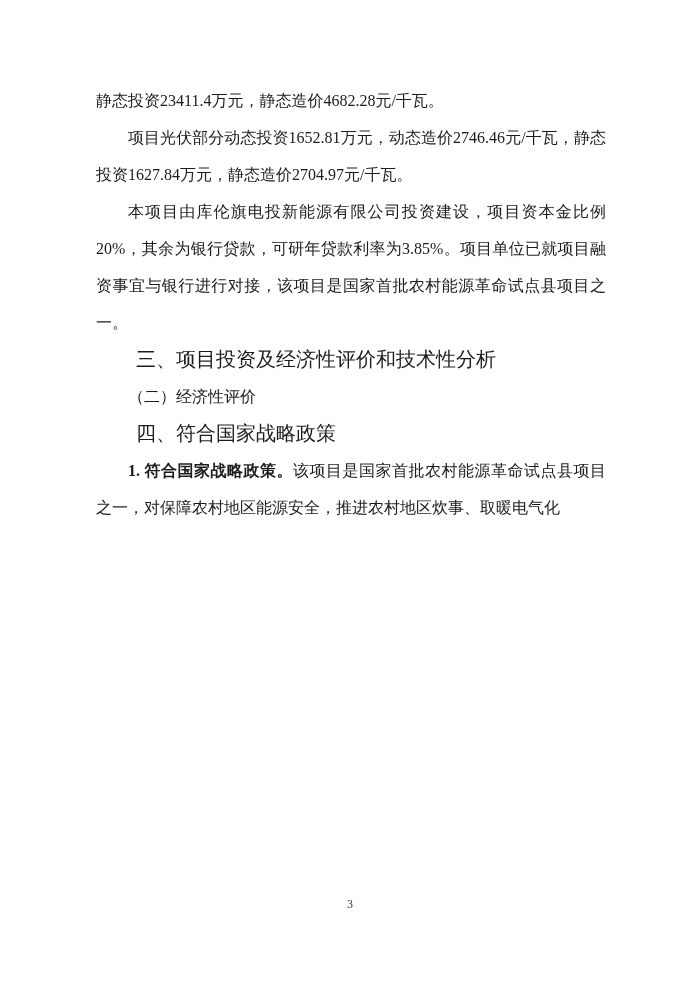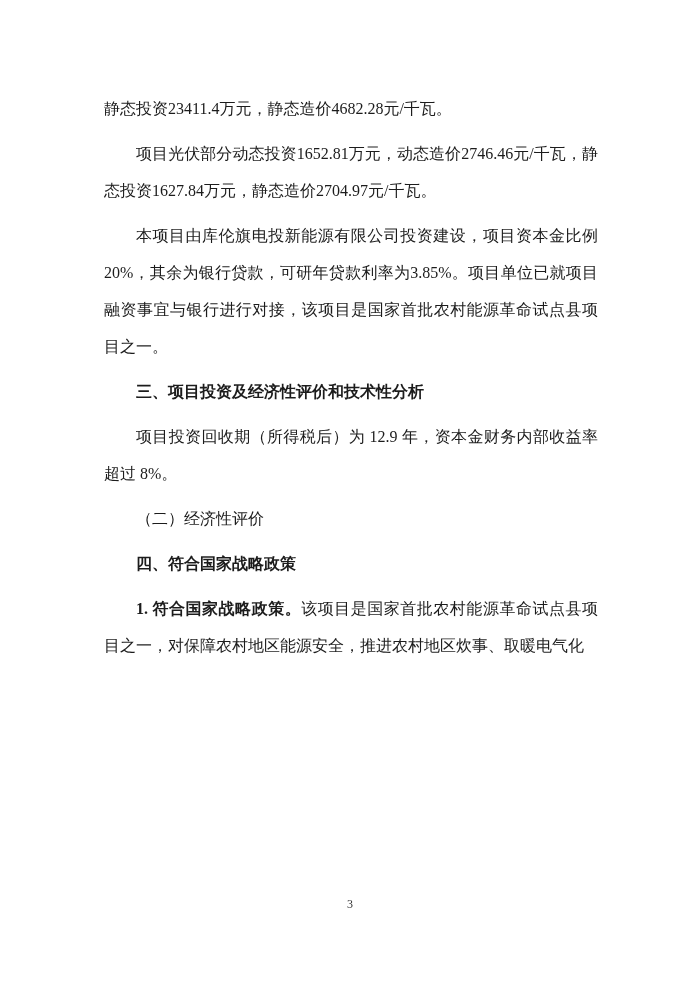--- a/index.html
+++ b/index.html
@@ -14,41 +14,41 @@
     background: #ffffff;
     overflow: hidden;
   }
   .doc {
     position: absolute;
     left: 96px;
     right: 94px;
     top: 82px;
   }
   .body, .heading {
-    margin: 8px;
+    margin: 0;
     padding: 0;
     font-size: 16px;
     line-height: 37px;
     color: #1c1c1c;
     font-family: "Liberation Serif", "DejaVu Serif", serif;
     font-weight: normal;
     text-align: justify;
   }
   .body {
     text-indent: 2em;
   }
   .body.continuation {
     text-indent: 0;
   }
   .heading {
     font-family: "Liberation Sans", "DejaVu Sans", sans-serif;
-    font-weight: 700;
+    font-weight: 400;
     text-indent: 2em;
     text-align: left;
-    font-size: 16px;
+    font-size: 20px;
   }
   .bold-lead {
     font-weight: 700;
   }
   .footer {
     position: absolute;
     left: 0;
     right: 0;
     top: 897px;
     text-align: center;
@@ -65,21 +65,20 @@
 
     <p class="body continuation">静态投资23411.4万元，静态造价4682.28元/千瓦。</p>
 
     <p class="body">项目光伏部分动态投资1652.81万元，动态造价2746.46元/千瓦，静态投资1627.84万元，静态造价2704.97元/千瓦。</p>
 
     <p class="body">本项目由库伦旗电投新能源有限公司投资建设，项目资本金比例20%，其余为银行贷款，可研年贷款利率为3.85%。项目单位已就项目融资事宜与银行进行对接，该项目是国家首批农村能源革命试点县项目之一。</p>
 
     <h2 class="heading">三、项目投资及经济性评价和技术性分析</h2>
 
 
-    <p class="body">项目投资回收期（所得税后）为 12.9 年，资本金财务内部收益率超过 8%。</p>
 
     <p class="body">（二）经济性评价</p>
 
 
 
     <h2 class="heading">四、符合国家战略政策</h2>
 
     <p class="body"><span class="bold-lead">1. 符合国家战略政策。</span><span>该项目是国家首批农村能源革命试点县项目之一，对保障农村地区能源安全，推进农村地区炊事、取暖电气化</span></p>
 
   </div>

